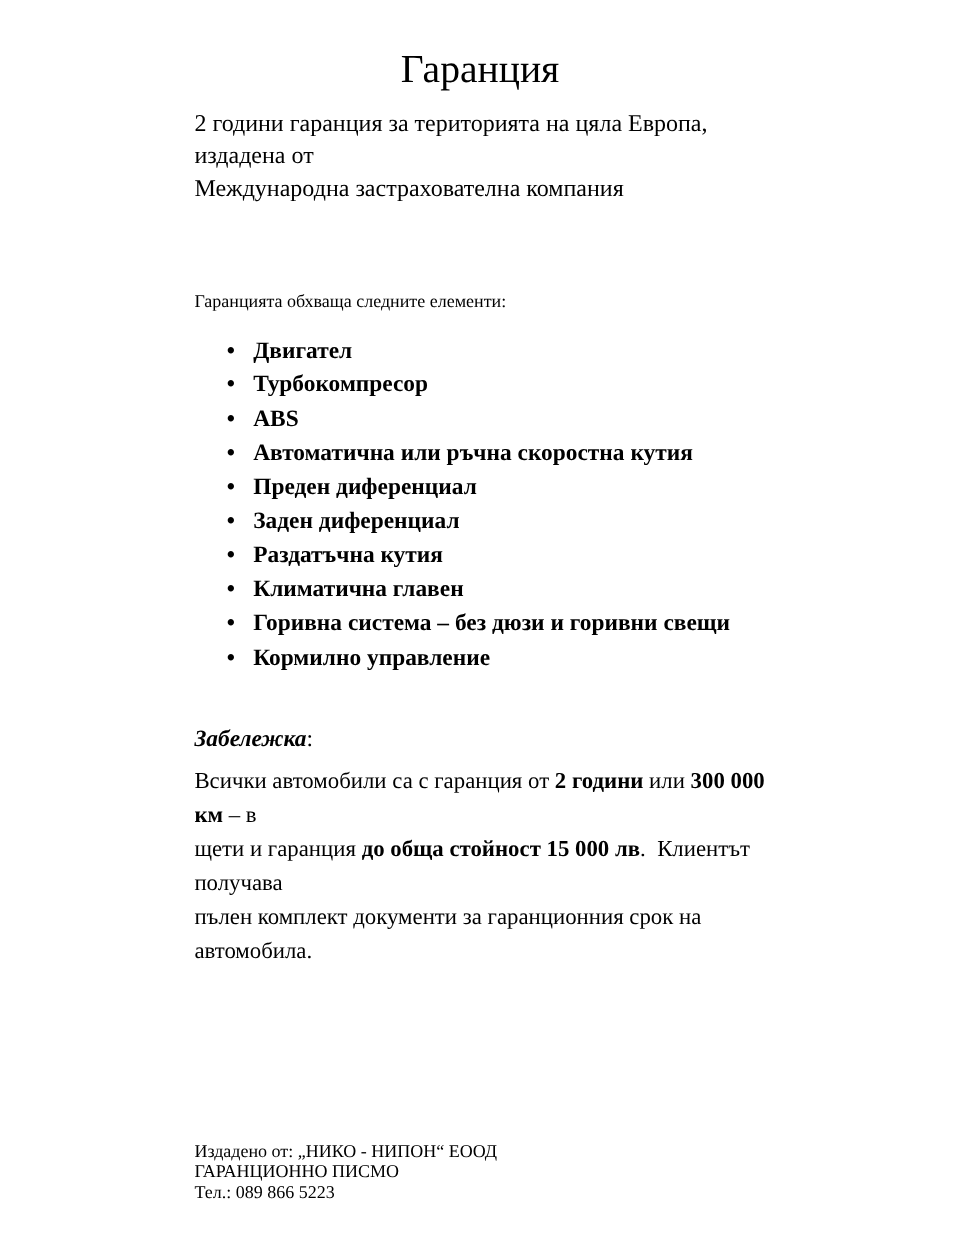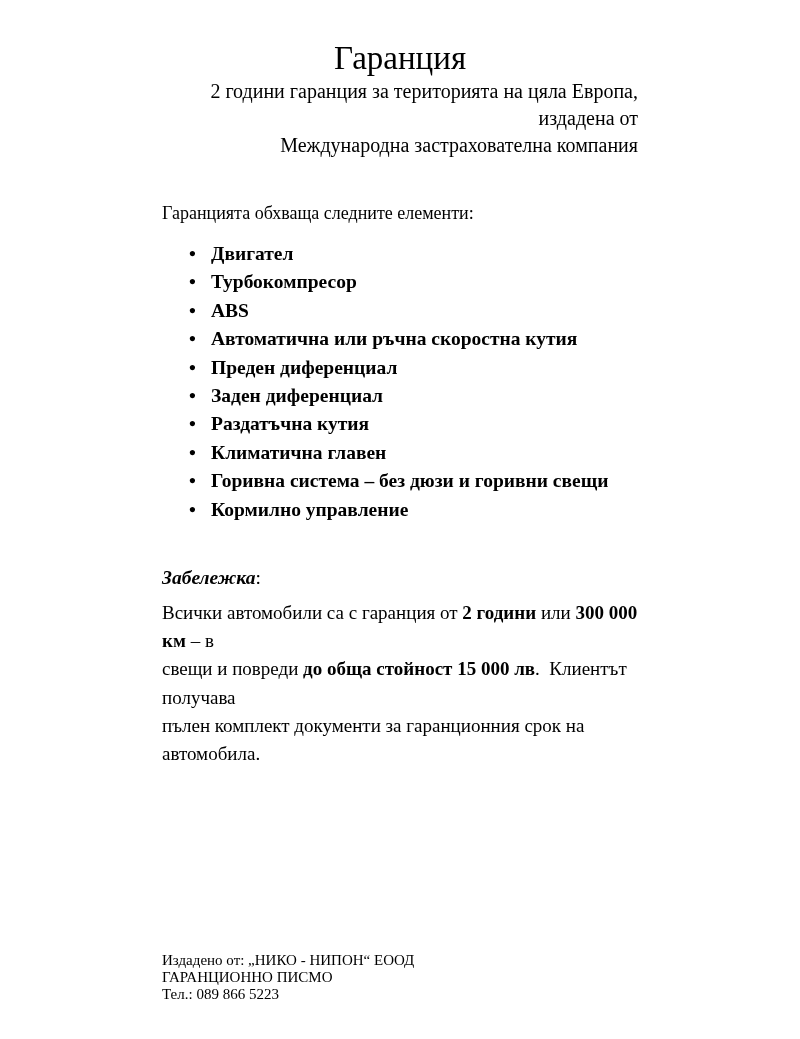--- a/index.html
+++ b/index.html
@@ -16,29 +16,29 @@
     flex-direction: column;
     overflow: hidden;
   }
   .title {
     text-align: center;
     font-size: 33px;
     font-weight: 400;
     line-height: 40px;
   }
   .subtitle {
-    text-align: right;
+    text-align: left;
     font-size: 20px;
     line-height: 27px;
-    margin-top: 0;
+    margin-top: 12px;
   }
   .intro {
-    font-size: 18px;
+    font-size: 15px;
     line-height: 27px;
-    margin-top: 41px;
+    margin-top: 68px;
   }
   ul.coverage-list {
     list-style: none;
     margin-top: 13px;
     padding-left: 27px;
   }
   ul.coverage-list li {
     display: flex;
     align-items: baseline;
     font-size: 19.5px;
@@ -123,21 +123,21 @@
     <li>
         <span class="blt">•</span>
         <span>Кормилно управление</span>
       </li>
   </ul>
 
   <div class="note-heading"><b>Забележка</b><span>:</span></div>
 
   <div class="note-para">
     <div class="pline"><span>Всички автомобили са с гаранция от </span><b>2 години</b><span> или </span><b>300 000 км</b><span> – в</span></div>
-    <div class="pline"><span>свещи и повреди </span><b>до обща стойност 15 000 лв</b><span>.  Клиентът получава</span></div>
+    <div class="pline"><span>щети и гаранция </span><b>до обща стойност 15 000 лв</b><span>.  Клиентът получава</span></div>
     <div class="pline"><span>пълен комплект документи за гаранционния срок на автомобила.</span></div>
   </div>
 
   <div class="footer">
     <div>Издадено от: „НИКО - НИПОН“ ЕООД</div>
     <div>ГАРАНЦИОННО ПИСМО</div>
     <div>Тел.: 089 866 5223</div>
   </div>
 
 </div>

